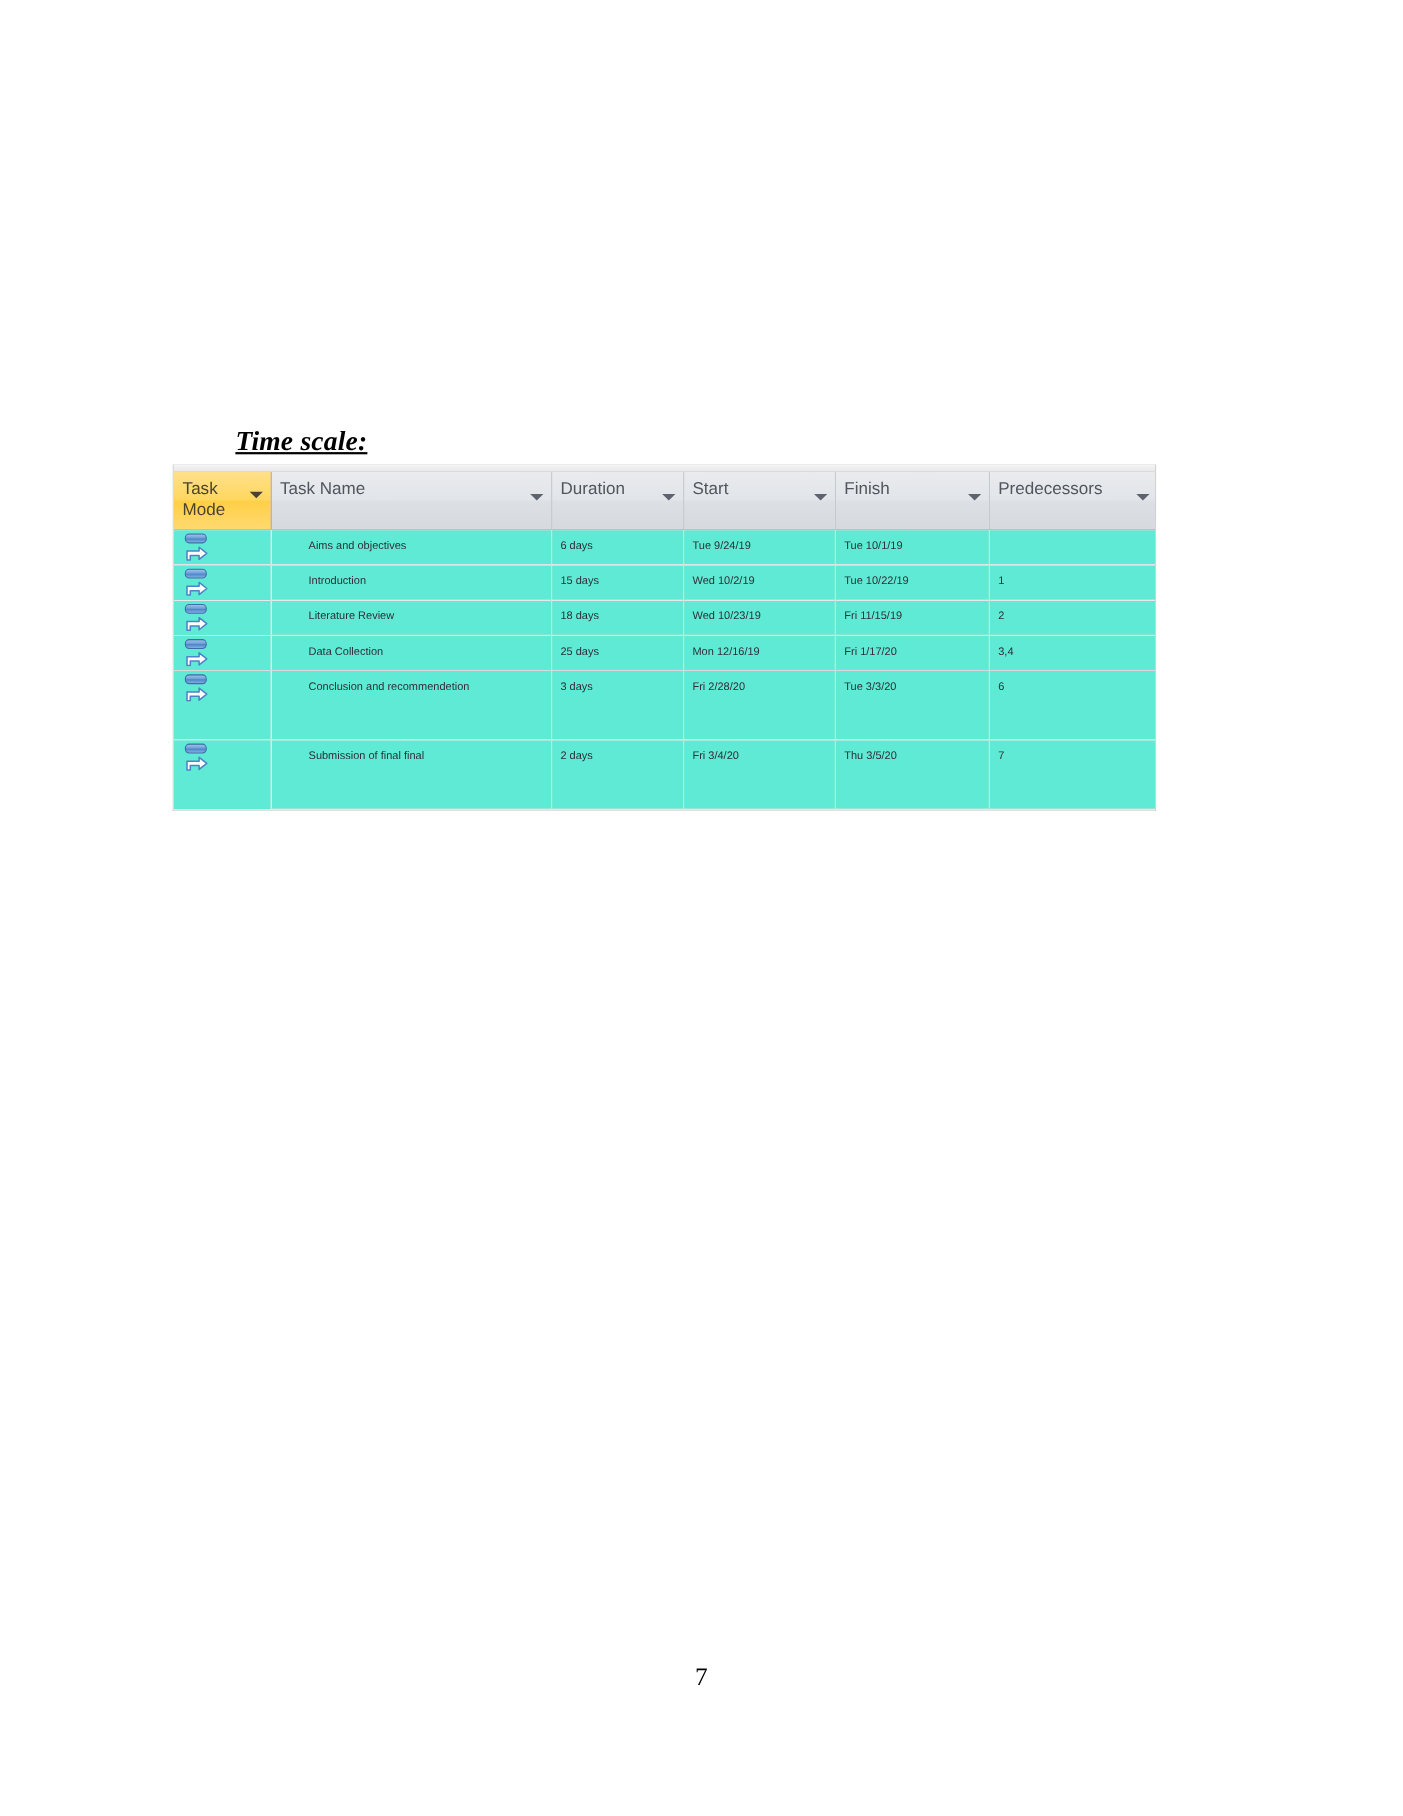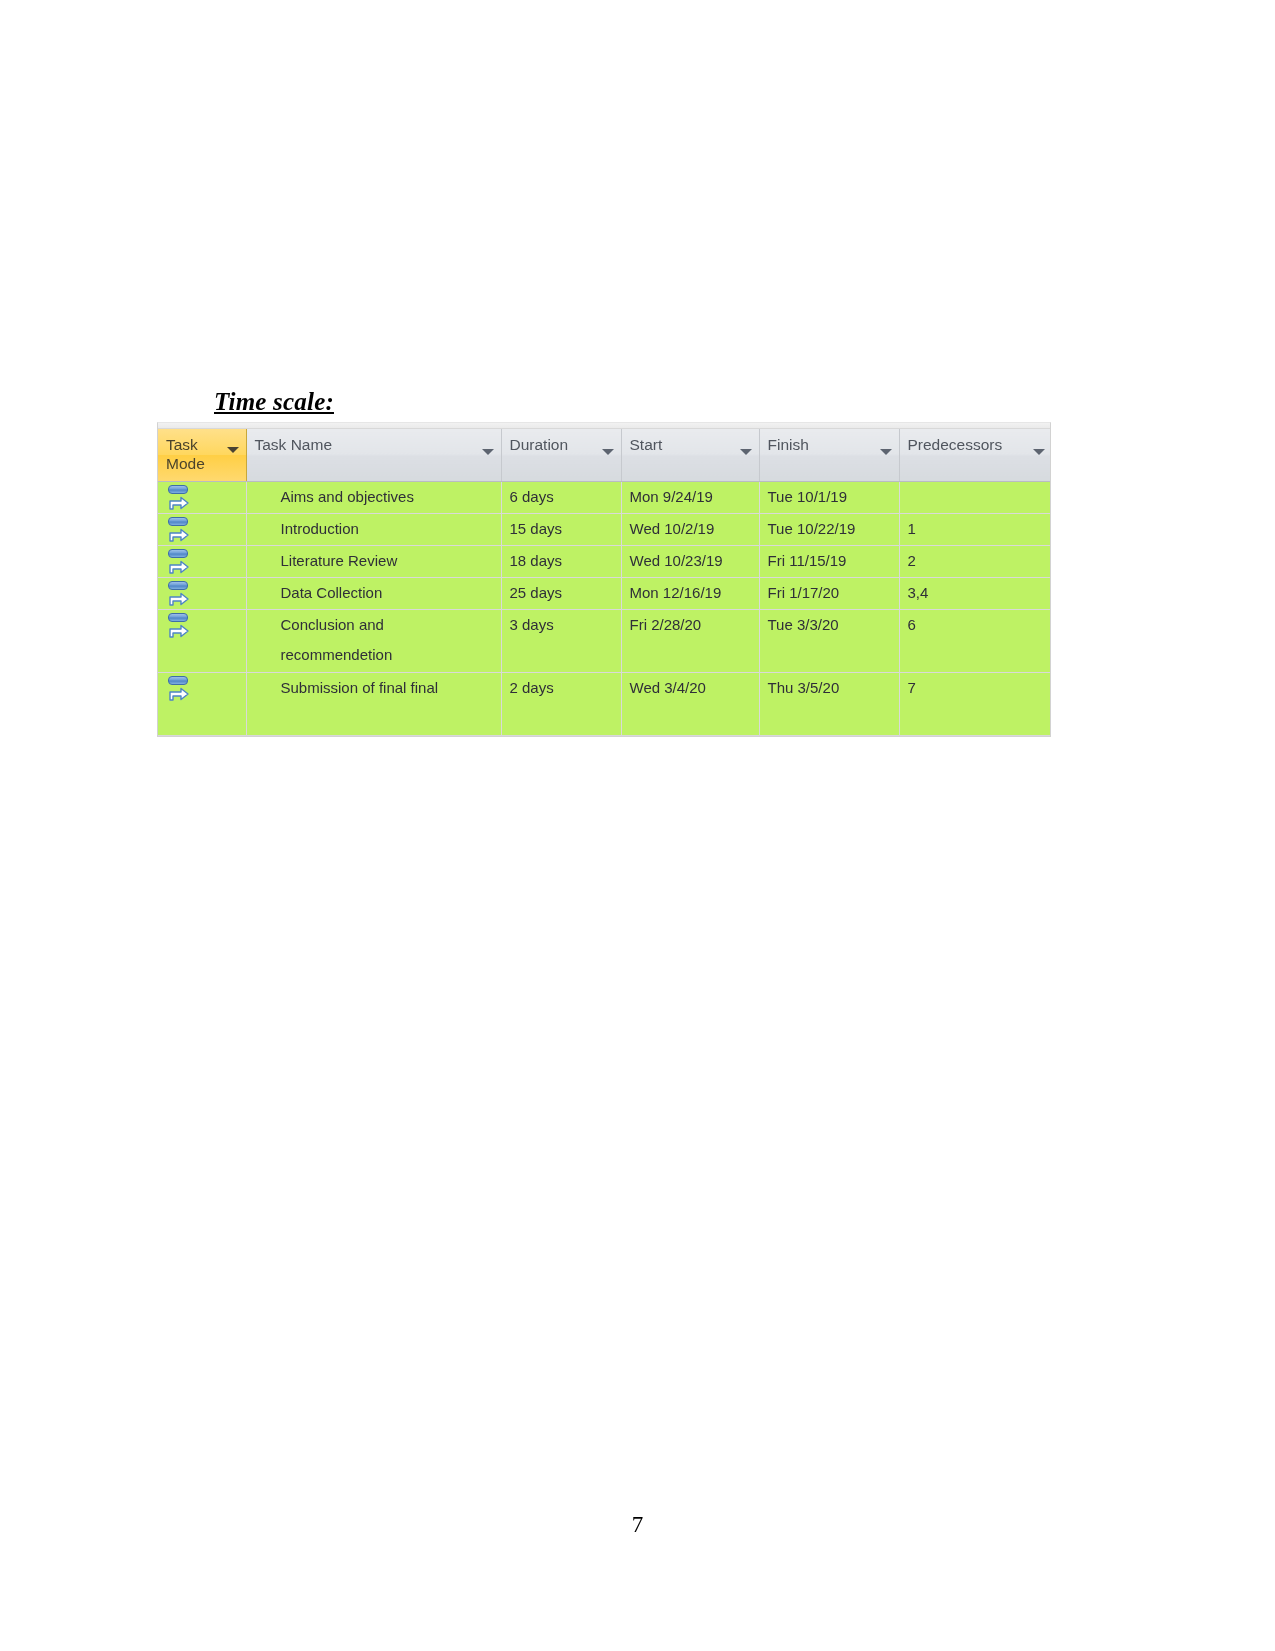--- a/index.html
+++ b/index.html
@@ -119,22 +119,22 @@
   }
   .th-mode .filter-arrow { border-top-color: #4e4staff; border-top-color: #4a4332; top: 18px; }
 
   
   tbody td {
     padding: 0 8px;
     border-right: 1px solid #d9d9d9;
     border-bottom: 1px solid #d9d9d9;
     vertical-align: top;
     height: 31px;
-    background: #bef264;
-    font-size: 15px;
+    background: #5eead4;
+    font-size: 10px;
     line-height: 30px;
     color: #2f2f38;
     white-space: nowrap;
     overflow: hidden;
   }
   tbody td:last-child { border-right: none; }
 
   tbody td.cell-mode {
     padding: 0;
     position: relative;
@@ -254,21 +254,21 @@
                 <span class="bar"></span>
                 <span class="arrow">
                   <svg width="20" height="14" viewBox="0 0 20 14">
                     <path d="M1 13 L1 5 L12 5 L12 1.5 L19 7 L12 12.5 L12 9 L4 9 L4 13 Z" fill="#ffffff" stroke="#4d84c6" stroke-width="1.4" stroke-linejoin="round"></path>
                   </svg>
                 </span>
               </span>
             </td>
             <td class="cell-name">Aims and objectives</td>
             <td>6 days</td>
-            <td>Mon 9/24/19</td>
+            <td>Tue 9/24/19</td>
             <td>Tue 10/1/19</td>
             <td></td>
           </tr>
           <tr>
             <td class="cell-mode">
               <span class="mode-icon">
                 <span class="bar"></span>
                 <span class="arrow">
                   <svg width="20" height="14" viewBox="0 0 20 14">
                     <path d="M1 13 L1 5 L12 5 L12 1.5 L19 7 L12 12.5 L12 9 L4 9 L4 13 Z" fill="#ffffff" stroke="#4d84c6" stroke-width="1.4" stroke-linejoin="round"></path>
@@ -339,21 +339,21 @@
                 <span class="bar"></span>
                 <span class="arrow">
                   <svg width="20" height="14" viewBox="0 0 20 14">
                     <path d="M1 13 L1 5 L12 5 L12 1.5 L19 7 L12 12.5 L12 9 L4 9 L4 13 Z" fill="#ffffff" stroke="#4d84c6" stroke-width="1.4" stroke-linejoin="round"></path>
                   </svg>
                 </span>
               </span>
             </td>
             <td class="cell-name two-line">Submission of final final</td>
             <td>2 days</td>
-            <td>Wed 3/4/20</td>
+            <td>Fri 3/4/20</td>
             <td>Thu 3/5/20</td>
             <td>7</td>
           </tr>
         </tbody>
     </table>
   </div>
 
   <div class="page-number">7</div>
 
 </div>

